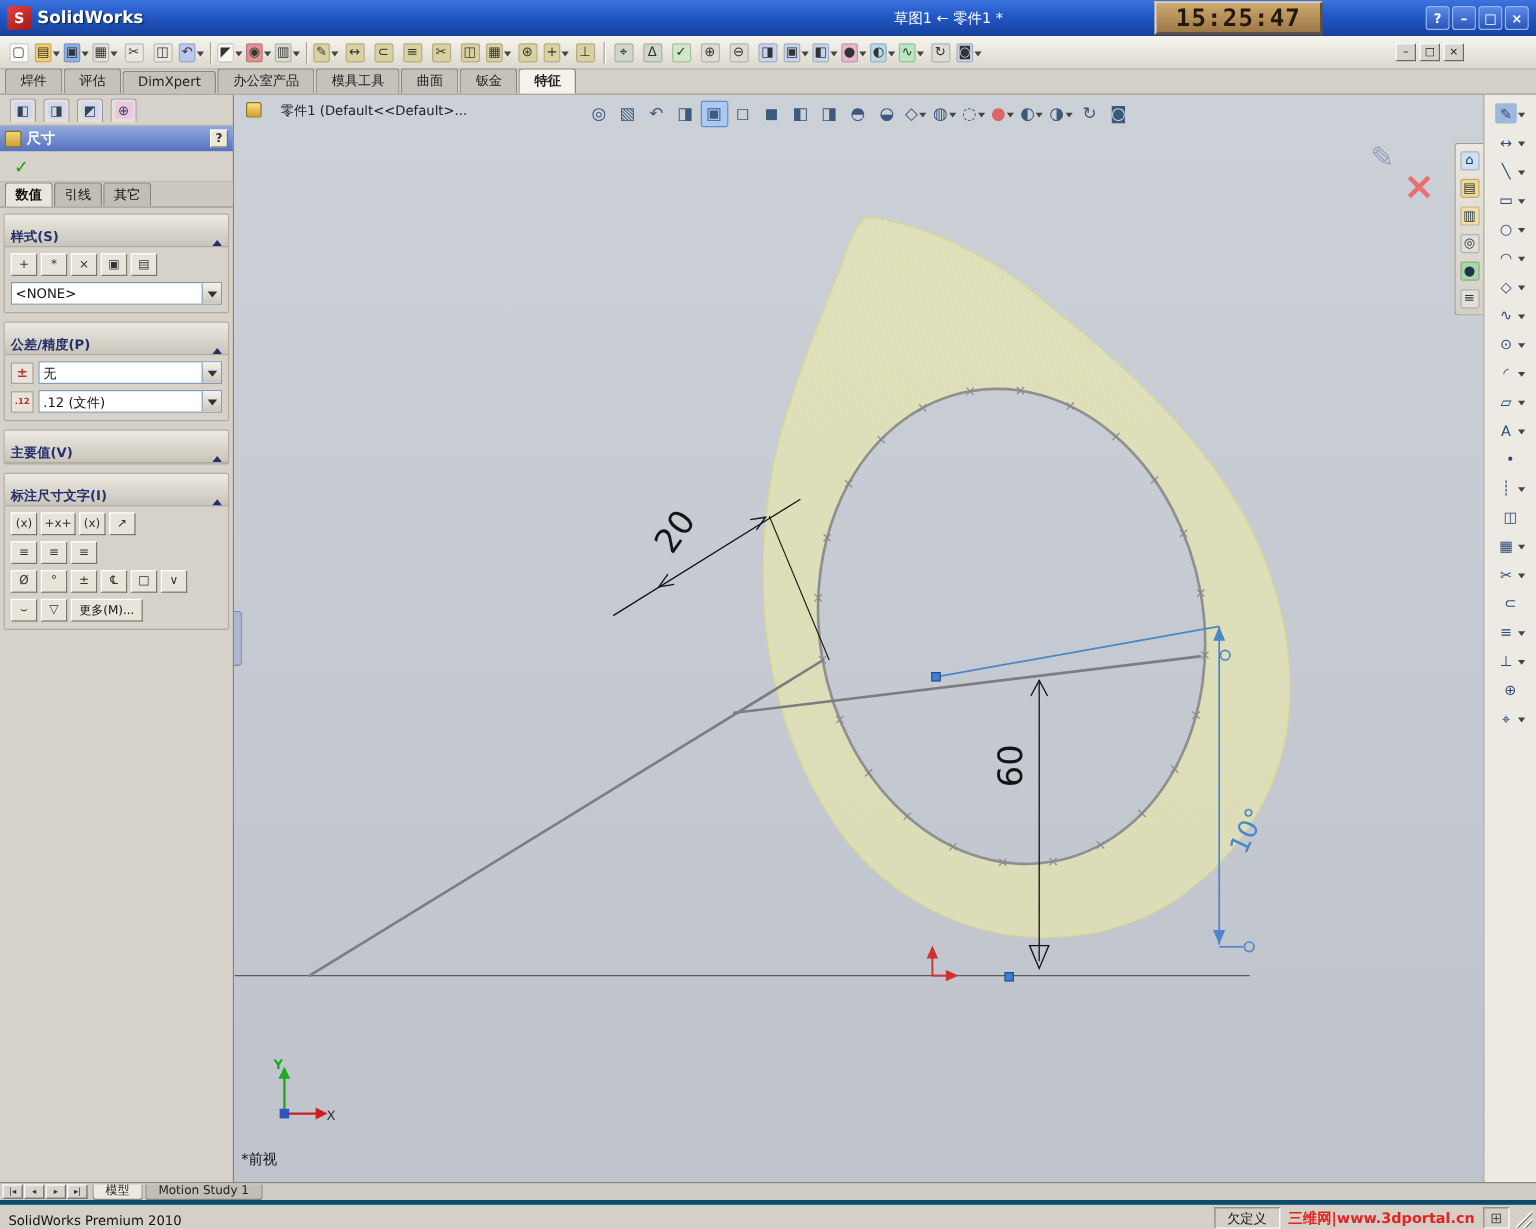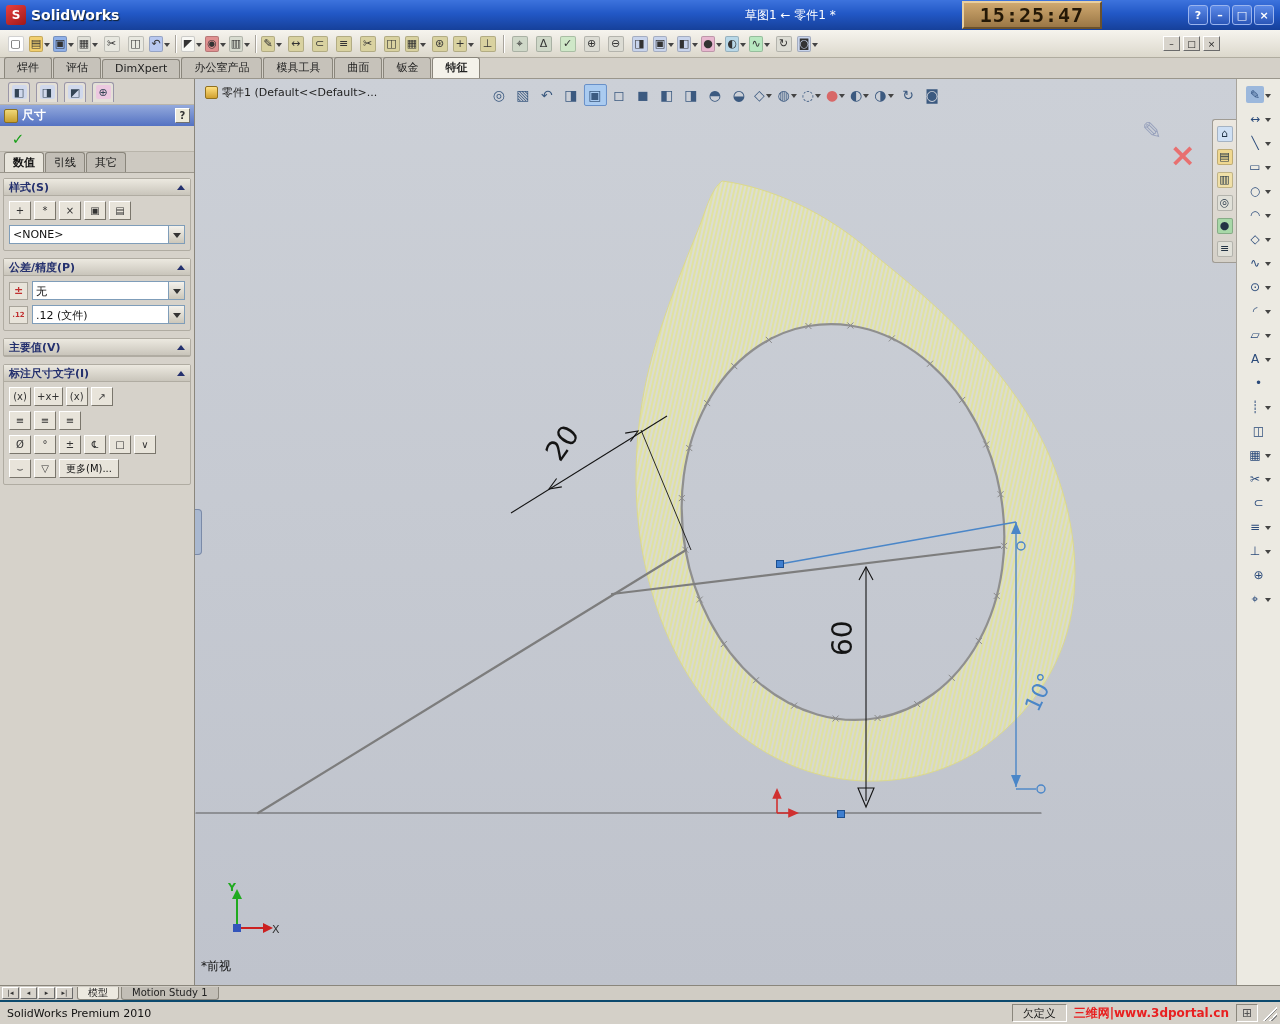--- a/index.html
+++ b/index.html
@@ -48,21 +48,21 @@
 .pm-hicon{width:14px;height:14px;background:linear-gradient(#f0d878,#c8a030);border:1px solid #8a7020;border-radius:2px;margin-right:4px}
 .pm-title{flex:1;font-size:12px}
 .pm-help{width:15px;height:15px;background:#ece9d8;border:1px solid;border-color:#fff #707070 #707070 #fff;color:#333;font-size:10px;font-weight:bold;display:flex;align-items:center;justify-content:center}
 .pm-okrow{height:26px;display:flex;align-items:center;padding:0 6px;border-bottom:1px solid #b8b4aa}
 .pm-ok{width:24px;height:20px;display:flex;align-items:center;justify-content:center;color:#18a018;font-size:15px;font-weight:bold;border:1px solid transparent}
 .pm-tabs{height:21px;display:flex;align-items:flex-end;padding-left:4px;gap:1px;border-bottom:1px solid #9a968c;background:#cdc9c1}
 .pmtab{padding:2px 8px;font-size:11px;background:#c2beb6;border:1px solid #8a867c;border-bottom:none;border-radius:3px 3px 0 0}
 .pmtab.active{background:#e8e5dc;font-weight:bold}
 .pm-body{flex:1;padding:5px 3px;display:flex;flex-direction:column;gap:7px;overflow:hidden}
 .sec{border:1px solid #b0aca2;border-radius:2px;background:#d6d2ca}
-.sec-h{height:17px;background:linear-gradient(#ece9e0,#c9c5bb);display:flex;align-items:center;padding:0 5px;border-bottom:1px solid #b0aca2}
+.sec-h{height:27px;background:linear-gradient(#ece9e0,#c9c5bb);display:flex;align-items:flex-end;padding:0 5px;border-bottom:1px solid #b0aca2}
 .sec-t{flex:1;font-weight:bold;color:#24306e;font-size:11px}
 .chev{width:0;height:0;border-left:4px solid transparent;border-right:4px solid transparent;border-bottom:5px solid #24306e}
 .sec-b{padding:5px 5px 6px;display:flex;flex-direction:column;gap:5px}
 .btnrow{display:flex;gap:3px;flex-wrap:wrap}
 .sbtn{min-width:22px;height:19px;background:#e8e4da;border:1px solid;border-color:#fff #7a766c #7a766c #fff;display:flex;align-items:center;justify-content:center;font-size:10px;color:#333;padding:0 2px}
 .row{display:flex;align-items:center;gap:4px}
 .mini-ico{width:19px;height:18px;background:#e8e4da;border:1px solid #a8a49a;display:flex;align-items:center;justify-content:center;flex:none}
 .mini-ico.tol::before{content:"±";color:#c03030;font-size:11px;font-weight:bold}
 .mini-ico.prec::before{content:".12";color:#c03030;font-size:7px;font-weight:bold}
 .mini-ico.swap::before{content:"⇄";color:#b03030;font-size:11px}
@@ -75,21 +75,21 @@
 .spin b{width:14px;height:9px;background:#d8d4cc;border:1px solid;border-color:#fff #6a6a6a #6a6a6a #fff;display:flex;align-items:center;justify-content:center}
 .spin b::before{content:"";border:3px solid transparent}
 .spin .up::before{border-bottom:4px solid #333;margin-top:-3px}
 .spin .dn::before{border-top:4px solid #333;margin-top:3px}
 .dimtext{width:100%;height:58px;border:1px solid #7f9db9;background:#fff;font-family:inherit;font-size:10px;resize:none;padding:2px}
 .more{height:19px;padding:0 6px;font-size:10px;background:#e8e4da;border:1px solid;border-color:#fff #7a766c #7a766c #fff;display:inline-flex;align-items:center}
 
 
 .sketch{position:absolute;inset:0;width:100%;height:100%}
 svg text{font-family:"DejaVu Sans",sans-serif}
-.tree-root{position:absolute;top:6px;left:10px;display:flex;align-items:center;gap:4px;font-size:11px;color:#222}
+.tree-root{position:absolute;top:6px;left:10px;display:flex;align-items:flex-start;gap:16px;font-size:11px;color:#222}
 .tr-ico{width:13px;height:13px;background:linear-gradient(#ffe080,#d0a030);border:1px solid #907020;border-radius:2px}
 .hud{position:absolute;top:5px;left:50%;transform:translateX(-50%);display:flex;align-items:center;gap:1px}
 .hudi{height:22px;min-width:23px;display:flex;align-items:center;justify-content:center;border:1px solid transparent;border-radius:2px;padding:0 1px}
 .hudi .glyph{font-size:14px;color:var(--c,#3c5a80)}
 .hudi.active{background:#aacbf0;border-color:#6890c8}
 .cc-pencil{position:absolute;top:38px;right:74px;font-size:24px;color:#8f9ab8;opacity:.85}
 .cc-pencil::before{content:"✎"}
 .cc-x{position:absolute;top:60px;right:40px;font-size:32px;font-weight:bold;color:#e87070;line-height:1}
 .cc-x::before{content:"×"}
 .taskpane{position:absolute;top:40px;right:0;width:24px;background:linear-gradient(#ece8e0,#d4d0c8);border:1px solid #a09c94;border-right:none;border-radius:3px 0 0 3px;display:flex;flex-direction:column;align-items:center;padding:3px 0;gap:2px}
@@ -99,21 +99,21 @@
 .view-label{position:absolute;left:6px;bottom:10px;font-size:12px;color:#111}
 
 
 .bottombar{height:15px;background:#d0ccc4;border-top:1px solid #8a867c;display:flex;align-items:center;padding-left:2px}
 .bnav{display:flex;gap:1px;margin-right:4px}
 .bnavb{width:17px;height:12px;background:#d8d4cc;border:1px solid;border-color:#fff #6a6a6a #6a6a6a #fff;font-size:7px;display:flex;align-items:center;justify-content:center;color:#333}
 .btab{padding:0 10px;height:13px;line-height:12px;font-size:10px;background:#c2beb6;border:1px solid #8a867c;border-top:none;border-radius:0 0 3px 3px;color:#222;margin-right:1px}
 .btab.active{background:#ece9e0;font-weight:normal}
 
 
-.statusbar{height:24px;background:#d4d0c8;border-top:2px solid #0c4a6e;display:flex;align-items:center;padding:0 3px}
+.statusbar{height:24px;background:#d4d0c8;border-top:4px solid #0c4a6e;display:flex;align-items:flex-end;padding:0 3px}
 .sb-app{padding:0 4px}
 .sb-right{margin-left:auto;display:flex;align-items:center;gap:3px}
 .seg{height:18px;border:1px solid;border-color:#8a867c #fff #fff #8a867c;display:flex;align-items:center;padding:0 10px;font-size:11px}
 .watermark{color:#e82020;font-weight:bold;font-size:12px;padding:0 4px}
 .seg.icon-seg{padding:0 5px}
 .sb-ico::before{content:"⊞";color:#555;font-size:12px}
 .grip{width:16px;height:16px;background:linear-gradient(135deg,transparent 0 55%,#fff 55% 60%,#888 60% 65%,transparent 65% 75%,#fff 75% 80%,#888 80% 85%,transparent 85%)}
 </style>
 </head>
 <body>

